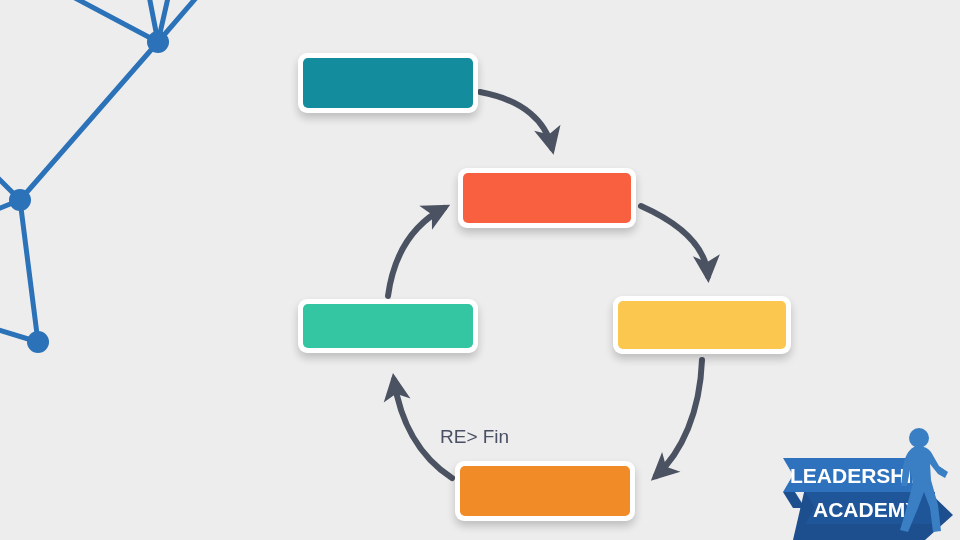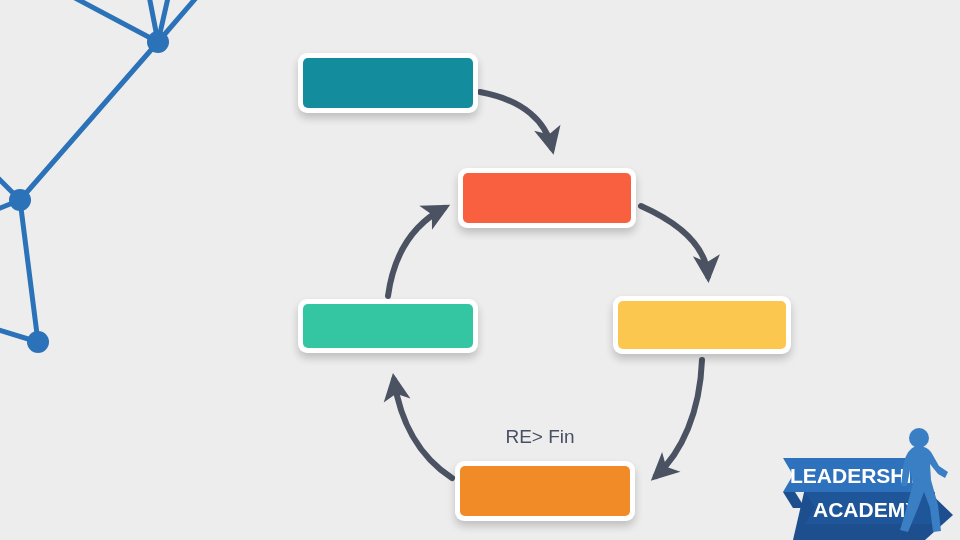--- a/index.html
+++ b/index.html
@@ -74,21 +74,20 @@
   #node-yellow { left: 613px; top: 296px; width: 178px; height: 58px; }
   #node-orange { left: 455px; top: 461px; width: 180px; height: 60px; }
   #node-green  { left: 298px; top: 299px; width: 180px; height: 54px; }
 
   
   #cycle-caption {
     position: absolute;
     left: 440px;
     top: 426px;
     width: 200px;
-    text-align: center;
     font-size: 19px;
     color: #4a5064;
     font-family: "Liberation Sans", sans-serif;
     white-space: nowrap;
   }
 
   
   #logo {
     position: absolute;
     left: 775px;

